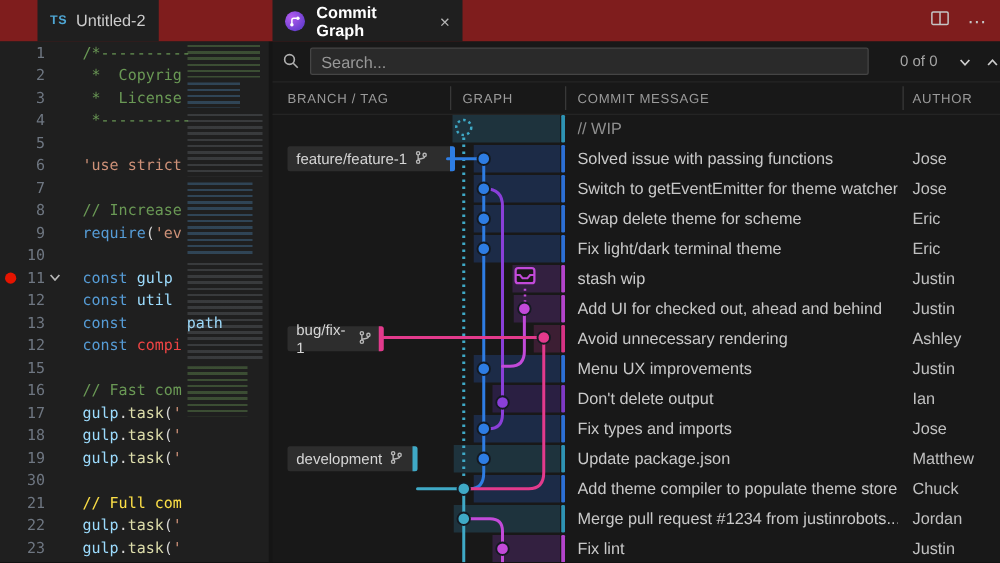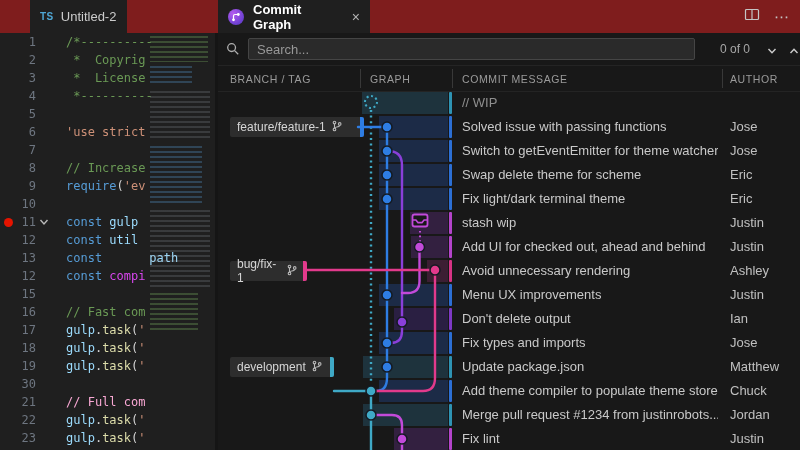--- a/index.html
+++ b/index.html
@@ -179,21 +179,21 @@
         <div class="cl">
           <span class="bp"></span>
           <span class="ln">13</span>
           <span class="fold"></span>
           <pre class="code"><span style="color: rgb(86, 156, 214);">const </span><span style="color: rgb(156, 220, 254); margin-left: 40px;">path</span></pre>
         </div>
         <div class="cl">
           <span class="bp"></span>
           <span class="ln">12</span>
           <span class="fold"></span>
-          <pre class="code"><span style="color: rgb(86, 156, 214);">const </span><span style="color: #d946ef;">compi</span></pre>
+          <pre class="code"><span style="color: rgb(86, 156, 214);">const </span><span style="color: #ef4444;">compi</span></pre>
         </div>
         <div class="cl">
           <span class="bp"></span>
           <span class="ln">15</span>
           <span class="fold"></span>
           <pre class="code"></pre>
         </div>
         <div class="cl">
           <span class="bp"></span>
           <span class="ln">16</span>
@@ -221,21 +221,21 @@
         <div class="cl">
           <span class="bp"></span>
           <span class="ln">30</span>
           <span class="fold"></span>
           <pre class="code"></pre>
         </div>
         <div class="cl">
           <span class="bp"></span>
           <span class="ln">21</span>
           <span class="fold"></span>
-          <pre class="code"><span style="color: #f9a8d4;">// Full com</span></pre>
+          <pre class="code"><span style="color: #fde047;">// Full com</span></pre>
         </div>
         <div class="cl">
           <span class="bp"></span>
           <span class="ln">22</span>
           <span class="fold"></span>
           <pre class="code"><span style="color: rgb(156, 220, 254);">gulp</span><span style="color: rgb(212, 212, 212);">.</span><span style="color: rgb(220, 220, 170);">task</span><span style="color: rgb(212, 212, 212);">(</span><span style="color: rgb(206, 145, 120);">'</span></pre>
         </div>
         <div class="cl">
           <span class="bp"></span>
           <span class="ln">23</span>

